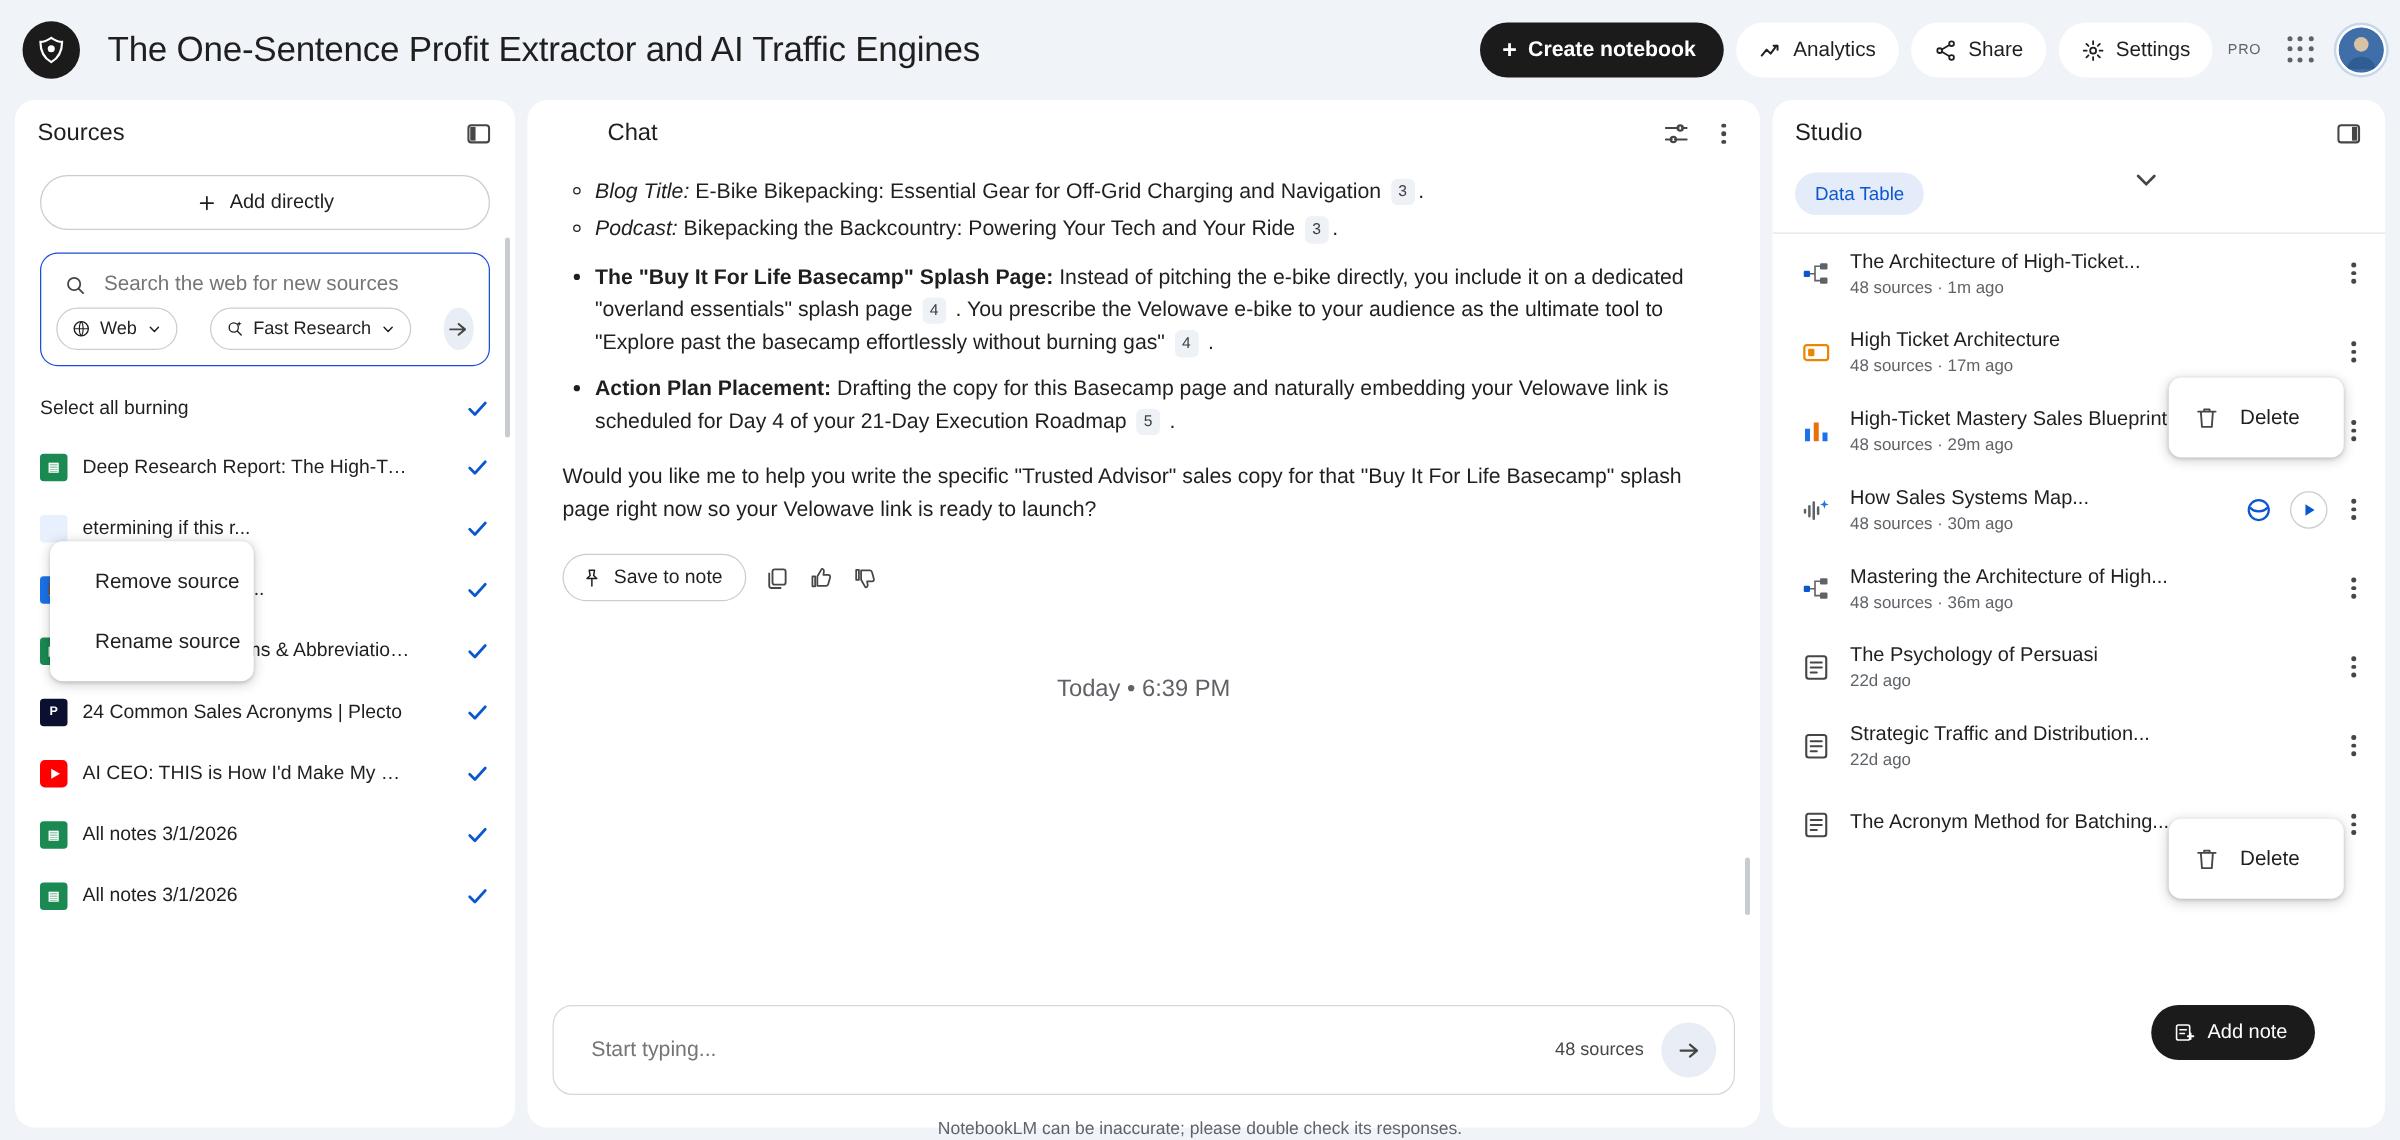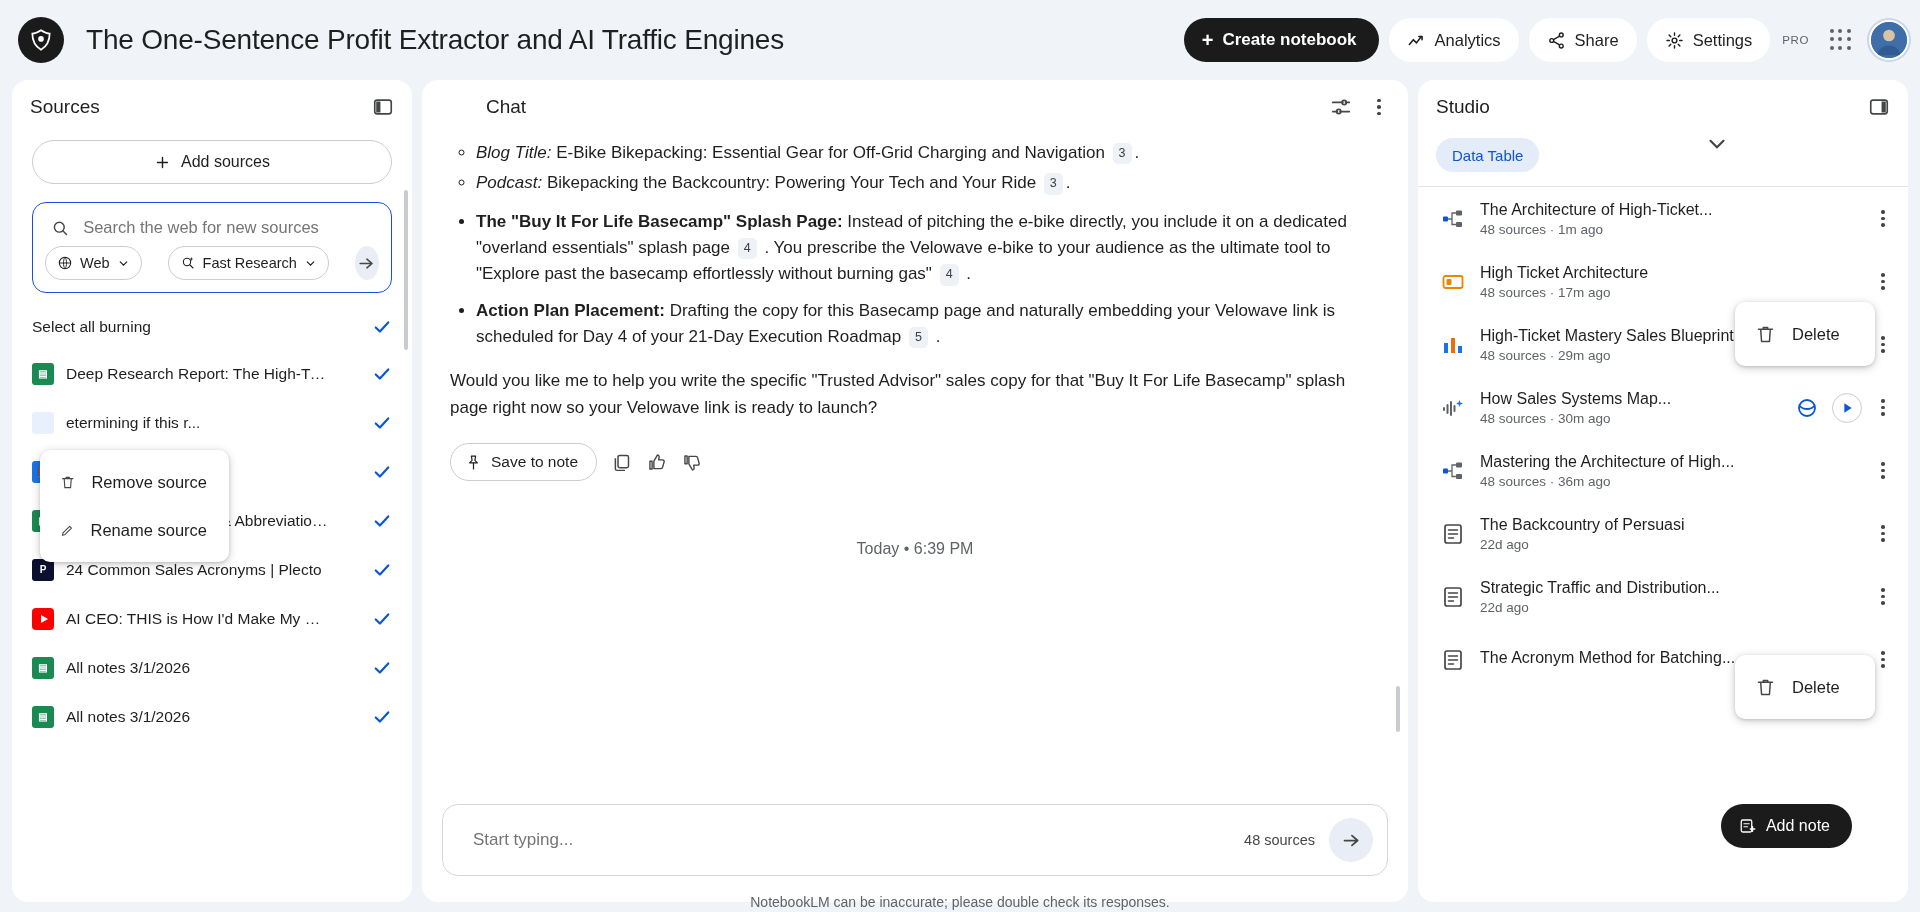--- a/index.html
+++ b/index.html
@@ -205,21 +205,21 @@
     display: flex; align-items: center; gap: 14px;
     margin-top: 22px;
   }
   .save-note {
     border: 1px solid #c9cdd2; border-radius: 20px;
     height: 38px; padding: 0 18px 0 14px;
     display: flex; align-items: center; gap: 9px;
     font-size: 15.5px; color: #1f1f1f; cursor: pointer;
   }
   .timestamp {
-    text-align: center; color: #5f6368; font-size: 16px;
+    text-align: center; color: #5f6368; font-size: 19px;
     margin-top: 56px;
   }
   .chat-input-wrap {
     position: absolute; left: 20px; right: 20px; bottom: 26px;
     height: 72px;
     border: 1px solid #d4d8dd; border-radius: 16px;
     display: flex; align-items: center;
     padding: 0 14px 0 28px;
     background: #fff;
   }
@@ -300,21 +300,21 @@
     box-shadow: 0 2px 10px rgba(0,0,0,.20), 0 1px 3px rgba(0,0,0,.14);
     padding: 8px 0;
     z-index: 50;
   }
   .menu-item {
     display: flex; align-items: center; gap: 16px;
     height: 48px; padding: 0 22px 0 20px;
     font-size: 16.5px; color: #1f1f1f;
     white-space: nowrap; cursor: pointer;
   }
-  #source-menu { left: 40px; top: 450px; width: 189px; }
+  #source-menu { left: 40px; top: 433px; width: 163px; }
   #note-menu-1 { left: 1735px; top: 302px; width: 140px; }
   #note-menu-2 { left: 1735px; top: 655px; width: 140px; }
   b { font-weight: bold; }
   i.it { font-style: italic; }
 </style>
 </head>
 <body>
 
 <div class="topbar">
   <div class="logo">
@@ -393,21 +393,21 @@
               <rect x="4.6" y="6" width="4.6" height="12" fill="#444746"></rect>
             </svg>
         </div>
       </div>
     </div>
 
     <div class="add-sources">
       <svg width="17" height="17" viewBox="0 0 24 24">
           <path d="M12 5v14M5 12h14" stroke="#1f1f1f" stroke-width="2" stroke-linecap="round"></path>
         </svg>
-      <span>Add sources</span>
+      <span>Add directly</span>
     </div>
 
     <div class="search-box">
       <div class="search-row">
         <svg width="20" height="20" viewBox="0 0 24 24">
             <circle cx="11" cy="11" r="6.5" fill="none" stroke="#444746" stroke-width="1.9"></circle>
             <path d="M16 16l4.5 4.5" stroke="#444746" stroke-width="1.9" stroke-linecap="round"></path>
           </svg>
         <input type="text" value="" placeholder="Search the web for new sources" style="">
       </div>
@@ -764,21 +764,21 @@
       </div>
 
       <div class="note-row">
         <span class="note-icon">
           <svg width="24" height="24" viewBox="0 0 24 24">
               <rect x="4" y="3" width="16" height="18" rx="2" fill="none" stroke="#444746" stroke-width="1.7"></rect>
               <path d="M7.5 8h9M7.5 12h9M7.5 16h5" stroke="#444746" stroke-width="1.5" stroke-linecap="round"></path>
             </svg>
         </span>
         <span class="note-text">
-          <div class="note-title">The Backcountry of Persuasi</div>
+          <div class="note-title">The Psychology of Persuasi</div>
           <div class="note-meta">22d ago</div>
         </span>
         <span class="row-actions">
             <span class="kebab">
               <i></i>
               <i></i>
               <i></i>
             </span>
           </span>
       </div>

